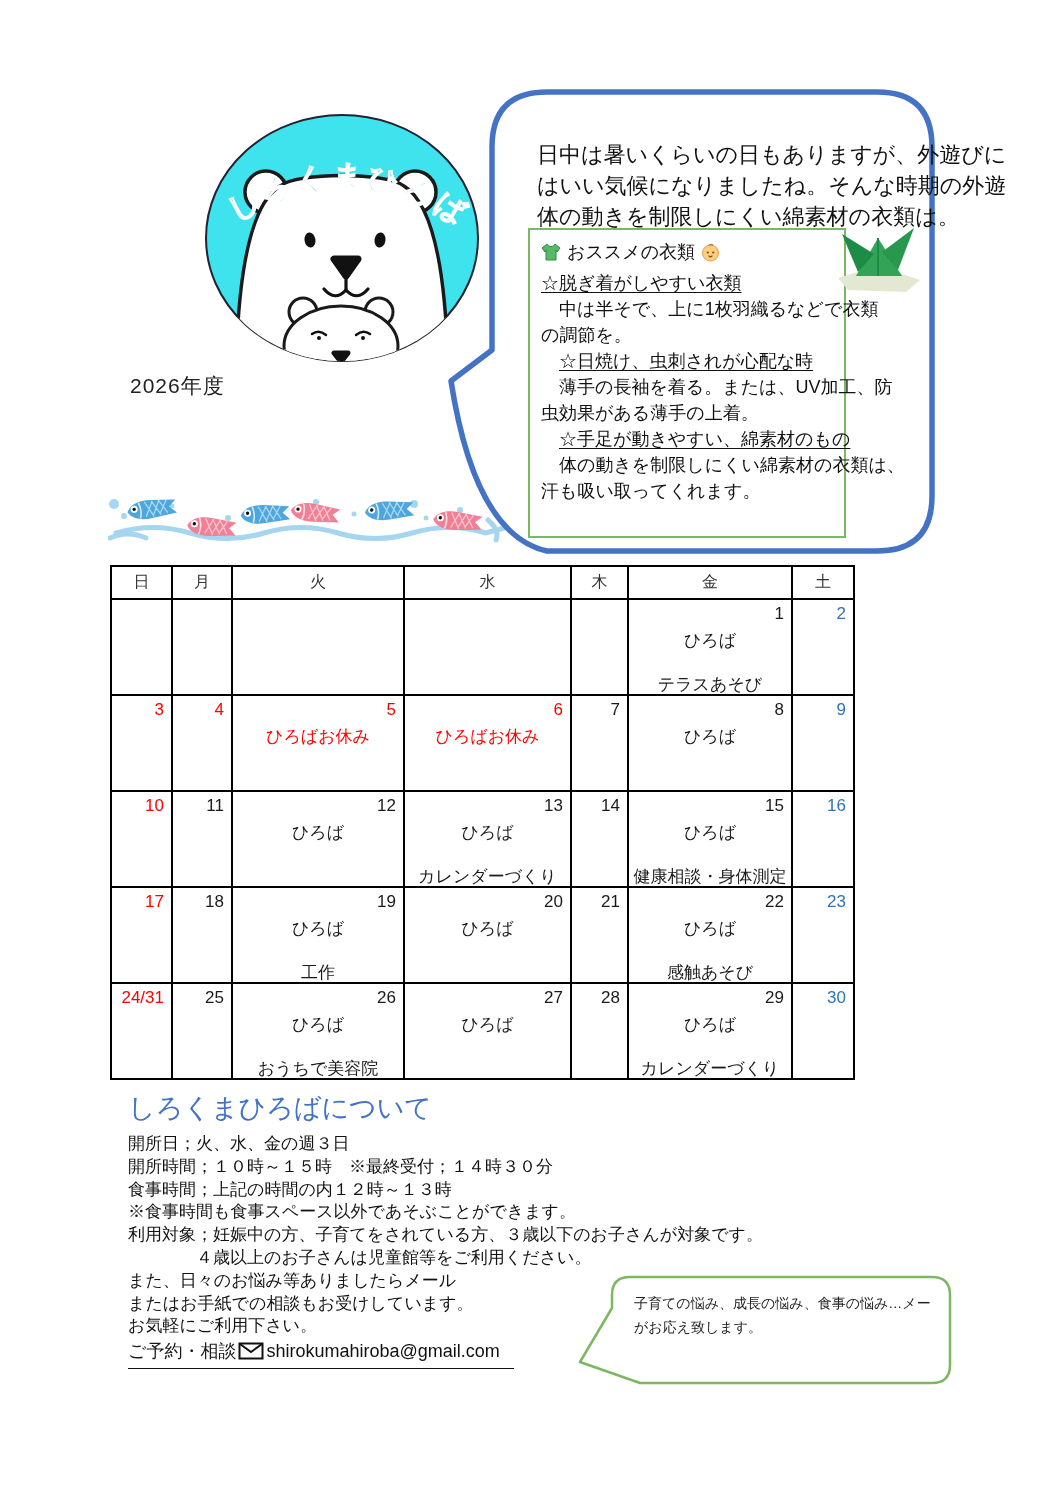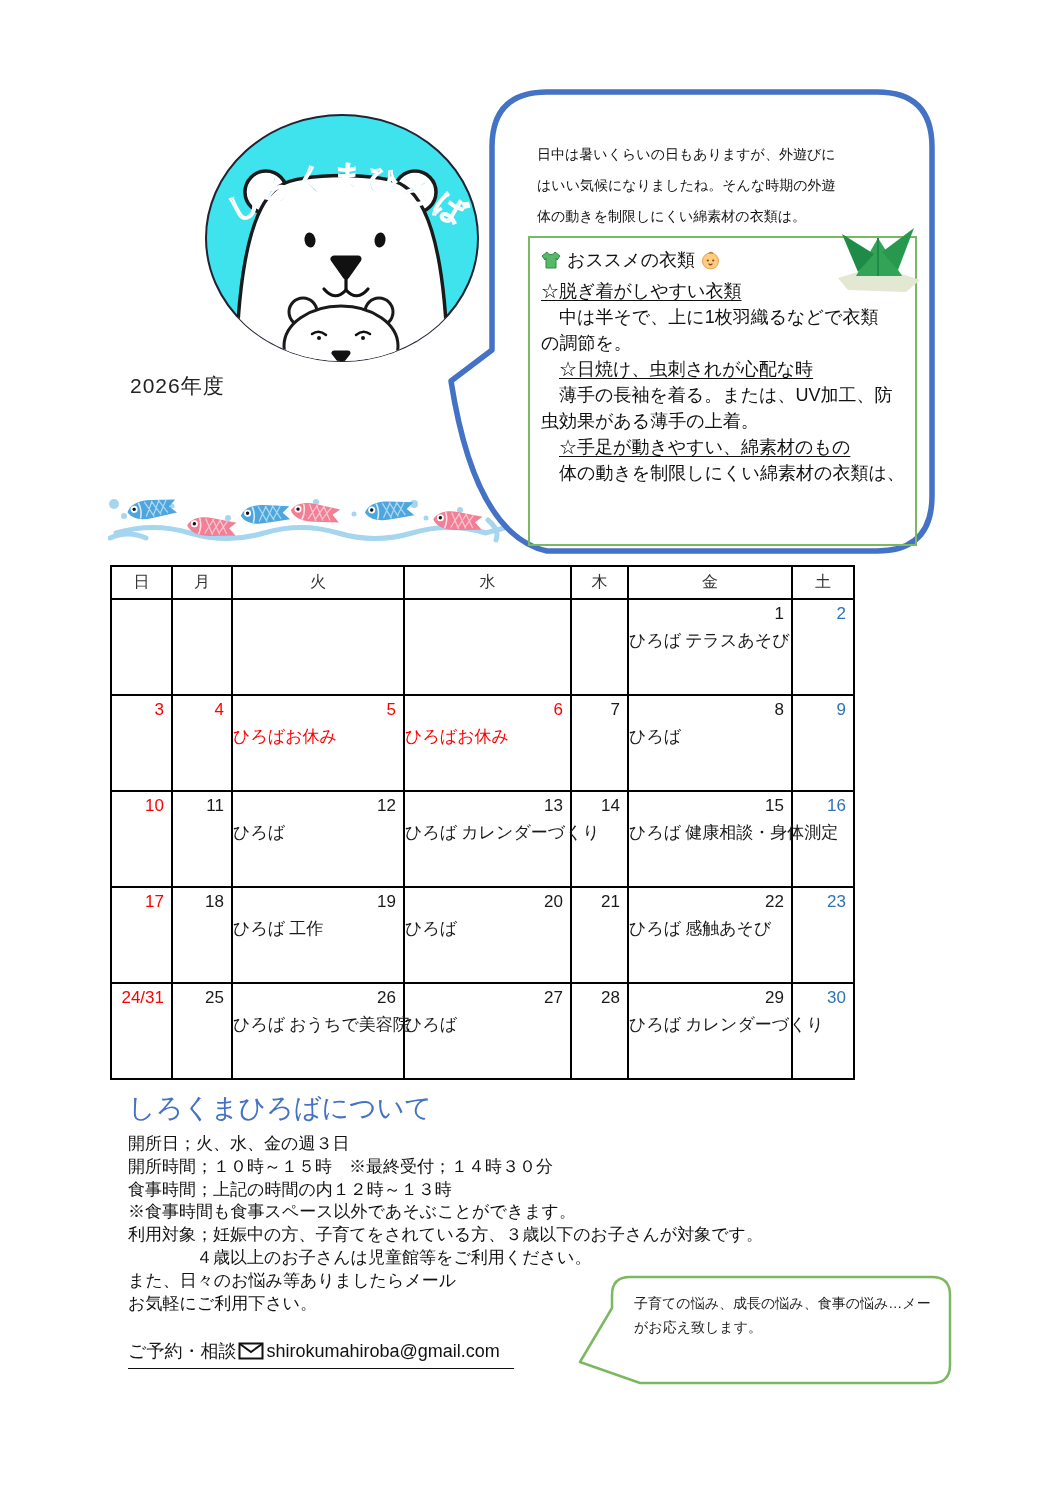--- a/index.html
+++ b/index.html
@@ -10,42 +10,42 @@
   
   .logo-svg{left:202px;top:110px}
 
   .year-label{left:130px;top:372px;font-size:21px;letter-spacing:1px;color:#222}
 
   .page-title{left:196px;top:422px;width:290px;text-align:center;font-size:55px;font-weight:bold;
               color:#fff;-webkit-text-stroke:2.4px #000;letter-spacing:3px;white-space:nowrap}
 
   
   .bubble-svg{left:440px;top:85px}
-  .bubble-intro{left:537px;top:139px;font-size:14px;line-height:31px;white-space:nowrap;color:#111}
-
-  .advice-box{left:528px;top:236px;width:389px;height:310px;border:2px solid var(--box_green,#7cb861);box-sizing:border-box;background:transparent}
+  .bubble-intro{left:537px;top:139px;font-size:22px;line-height:31px;white-space:nowrap;color:#111}
+
+  .advice-box{left:528px;top:228px;width:318px;height:310px;border:2px solid var(--box_green,#7cb861);box-sizing:border-box;background:transparent}
   .box-head{position:absolute;left:11px;top:10px;display:flex;align-items:center;gap:6px;font-size:18px;color:#111}
   .box-lines{position:absolute;left:11px;top:40px;font-size:18px;line-height:26px;white-space:nowrap;color:#111}
   .bl-t{text-decoration:underline;text-underline-offset:3px}
   .bl-i{padding-left:18px}
   .kabuto-svg{left:830px;top:222px}
 
   
   .koi-svg{left:108px;top:492px}
   .koi-b{color:var(--koi_blue,#4da6de)}
   .koi-p{color:var(--koi_pink,#f27f96)}
 
   
   .calendar{left:110px;top:565px}
   table.cal{border-collapse:collapse;table-layout:fixed;width:743px;background:#fff}
   table.cal th,table.cal td{border:2px solid #000;padding:0}
   table.cal th{height:31px;font-size:16px;font-weight:normal;color:#333}
   table.cal td{height:94px;position:relative;vertical-align:top}
   .dt{position:absolute;top:4px;right:7px;font-size:17px}
-  .evs{position:absolute;top:31px;left:0;right:0;display:flex;gap:4px;
+  .evs{position:absolute;top:31px;left:0;right:0;display:flex;flex-direction:column;gap:24px;
        align-items:center;font-size:17px;line-height:20px;white-space:nowrap}
   .c-red{color:var(--holiday_red,#f00)}
   .c-blue{color:var(--saturday_blue,#2e74b6)}
   .c-black{color:#1a1a1a}
 
   
   .about-heading{left:128px;top:1090px;font-size:27px;font-weight:normal;color:var(--heading_blue,#4472c4)}
   .about-lines{left:128px;top:1133px;font-size:17px;line-height:22.8px;white-space:nowrap;color:#111}
   .lbl{font-weight:normal}
   .contact{left:128px;top:1339px;font-size:18px}
@@ -156,20 +156,21 @@
     </div>
     <div class="box-lines">
       <div class="bl-t">☆脱ぎ着がしやすい衣類</div>
       <div>　中は半そで、上に1枚羽織るなどで衣類</div>
       <div>の調節を。</div>
       <div class="bl-t bl-i">☆日焼け、虫刺されが心配な時</div>
       <div>　薄手の長袖を着る。または、UV加工、防</div>
       <div>虫効果がある薄手の上着。</div>
       <div class="bl-t bl-i">☆手足が動きやすい、綿素材のもの</div>
       <div>　体の動きを制限しにくい綿素材の衣類は、</div>
+      <div>汗も吸い取ってくれます。</div>
     </div>
   </div>
 
   <svg class="abs kabuto-svg" width="96" height="72" viewBox="0 0 96 72">
     <polygon points="8,56 48,44 90,58 76,70 18,68" fill="#E3E8D2"></polygon>
     <polygon points="48,16 26,54 72,54" fill="#33A457"></polygon>
     <polygon points="12,12 44,32 28,50" fill="#1E8C46"></polygon>
     <polygon points="84,6 52,30 68,48" fill="#27994F"></polygon>
     <line x1="48" y1="16" x2="48" y2="54" stroke="#1E8C46" stroke-width="2"></line>
   </svg>
@@ -352,20 +353,21 @@
 
   <div class="abs about-heading">しろくまひろばについて</div>
   <div class="abs about-lines">
     <div><span class="lbl">開所日</span><span>；火、水、金の週３日</span></div>
     <div><span class="lbl">開所時間</span><span>；１０時～１５時　※最終受付；１４時３０分</span></div>
     <div><span class="lbl">食事時間</span><span>；上記の時間の内１２時～１３時</span></div>
     <div><span>※食事時間も食事スペース以外であそぶことができます。</span></div>
     <div><span class="lbl">利用対象</span><span>；妊娠中の方、子育てをされている方、３歳以下のお子さんが対象です。</span></div>
     <div><span>　　　　４歳以上のお子さんは児童館等をご利用ください。</span></div>
     <div><span>また、日々のお悩み等ありましたらメール</span></div>
+    <div><span>またはお手紙での相談もお受けしています。</span></div>
     <div><span>お気軽にご利用下さい。</span></div>
   </div>
 
   <div class="abs contact">
     <span class="contact-inner">
       <span>ご予約・相談</span>
       <svg width="26" height="18" viewBox="0 0 26 18">
         <rect x="1.5" y="1.5" width="23" height="15" fill="#fff" stroke="#111" stroke-width="2"></rect>
         <path d="M2,2 L13,10 L24,2" fill="none" stroke="#111" stroke-width="2"></path>
       </svg>

